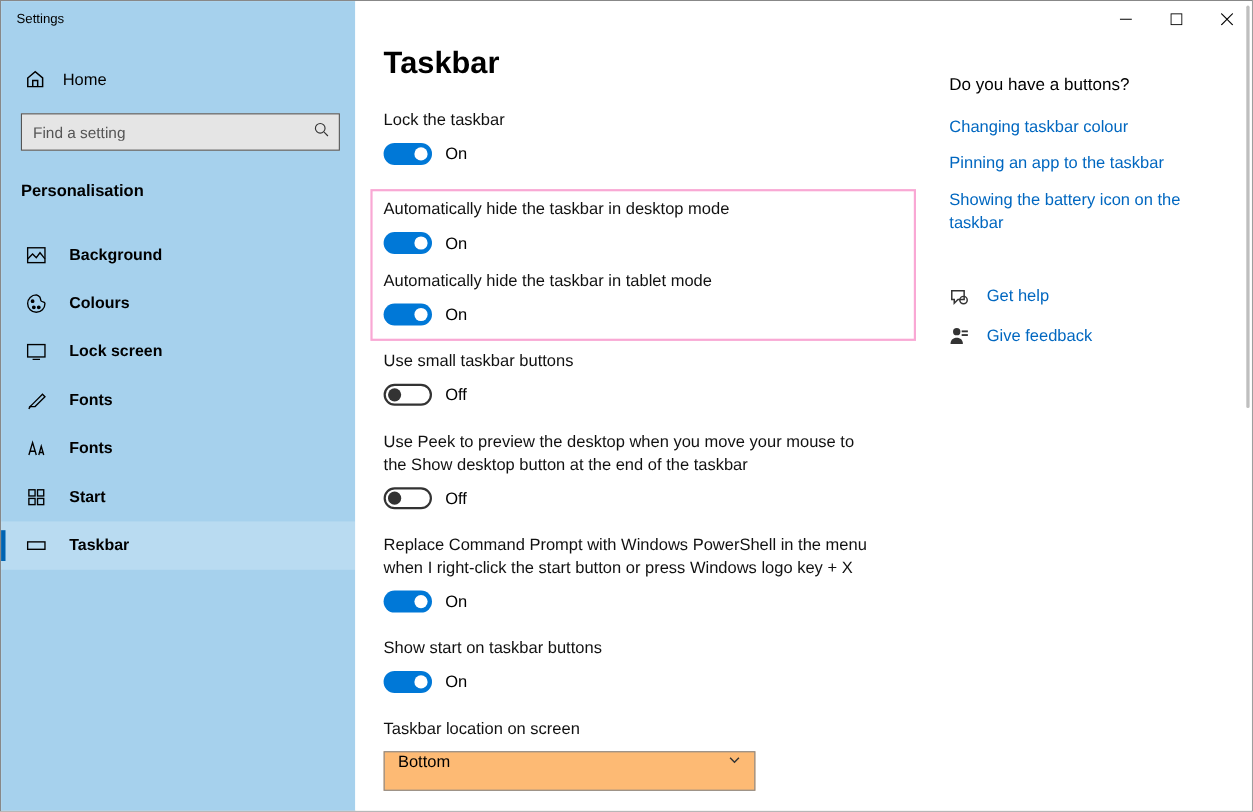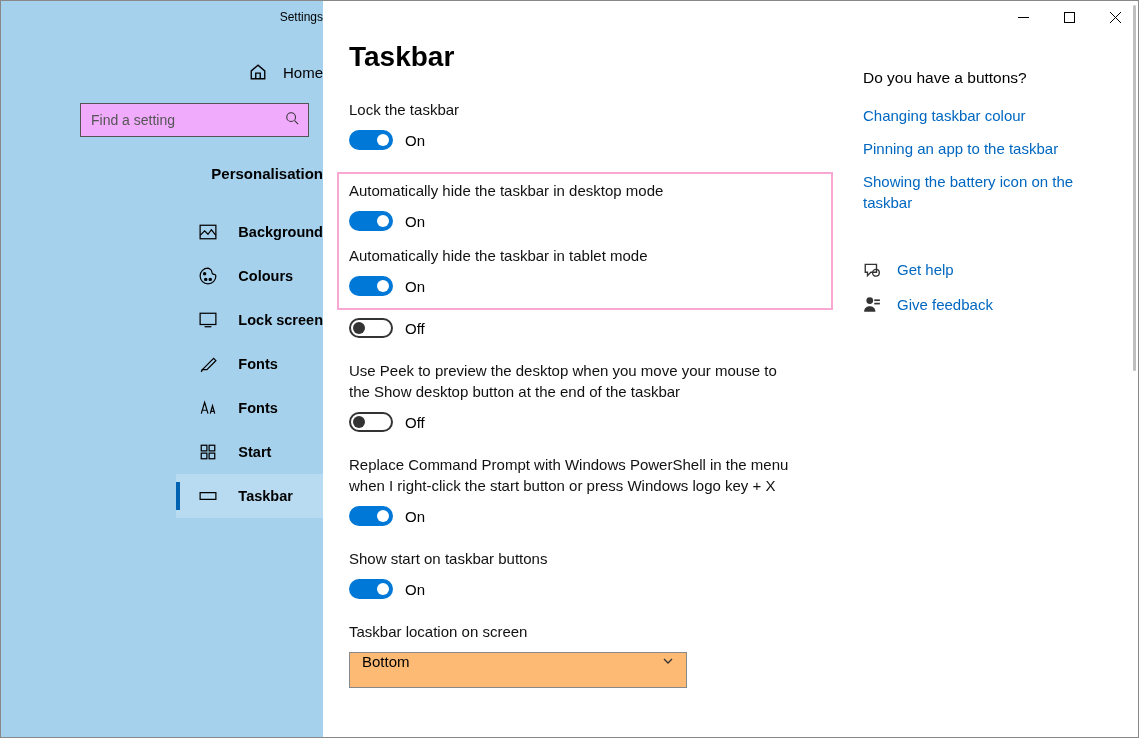--- a/index.html
+++ b/index.html
@@ -1,27 +1,27 @@
 <!DOCTYPE html>
 <html><head>
 <meta charset="utf-8">
 <style>
   * { box-sizing: border-box; margin: 0; padding: 0; font-family: "Segoe UI", Arial, sans-serif; }
   html, body { width: 1139px; height: 738px; overflow: hidden; background: #fff; }
   .window { display: flex; width: 100%; height: 100%; border: 1px solid #888; }
-  .sidebar { width: 322px; background: #a6d1ed; padding: 0; display: flex; flex-direction: column; align-items: flex-end; }
+  .sidebar { width: 322px; background: #a6d1ed; padding: 0; display: flex; flex-direction: column; }
   .titlebar-row { display:flex; align-items:center; height:32px; }
   .app-title { font-size: 12px; color:#000; padding:0 0 0 14px; }
   .window-controls { margin-left:auto; display:flex; position:absolute; top:0; right:0; }
   .win-ctrl { width:46px; height:32px; display:flex; align-items:center; justify-content:center; color:#000; cursor:pointer;}
   .win-ctrl svg { width:11px; height:11px; }
   .home-row { display:flex; align-items:center; gap:16px; padding: 30px 0 0 22px; font-size:15px; cursor:pointer;}
   .home-icon { width:18px; height:18px; display:flex; align-items:center; justify-content:center;}
   .search-box { margin:22px 14px 0 18px; position:relative; }
-  .search-box input { width:100%; height:34px; background:#f0abfc; border:1px solid #555; padding: 0 36px 0 10px; font-size:14px; color:#555; outline:none;}
+  .search-box input { width:100%; height:34px; background:#e5e5e5; border:1px solid #555; padding: 0 36px 0 10px; font-size:14px; color:#555; outline:none;}
   .search-box input::placeholder { color:#555; }
   .search-icon-wrap { position:absolute; right:10px; top:50%; transform:translateY(-50%); color:#444;}
   .section-label { font-weight:600; font-size:15px; padding: 28px 0 18px 18px; }
   .nav { padding-top:10px; }
   .nav-item { display:flex; align-items:center; gap:20px; height:44px; padding-left:22px; font-size:14.5px; cursor:pointer; position:relative;font-weight:bold;}
   .nav-item .nav-icon { width:20px; display:flex; align-items:center; justify-content:center;}
   .nav-item.selected::before { content:""; position:absolute; left:0; top:8px; bottom:8px; width:4px; background:#0063b1; }
   .nav-item.selected { background: rgba(255,255,255,0.22); }
   .content-area { flex:1; background:#fff; position:relative; display:flex; overflow:hidden;}
   .main-col { flex:1; padding: 40px 30px 10px 26px; overflow-y:auto; max-width:540px; }
@@ -196,20 +196,21 @@
           <div class="toggle-row">
             <div class="toggle on">
                 <div class="knob"></div>
               </div>
             <span class="toggle-state">On</span>
           </div>
         </div>
       </div>
 
       <div class="setting-group">
+        <div class="setting-label">Use small taskbar buttons</div>
         <div class="toggle-row">
           <div class="toggle off">
               <div class="knob"></div>
             </div>
           <span class="toggle-state">Off</span>
         </div>
       </div>
 
       <div class="setting-group">
         <div class="setting-label">Use Peek to preview the desktop when you move your mouse to the Show desktop button at the end of the taskbar</div>

